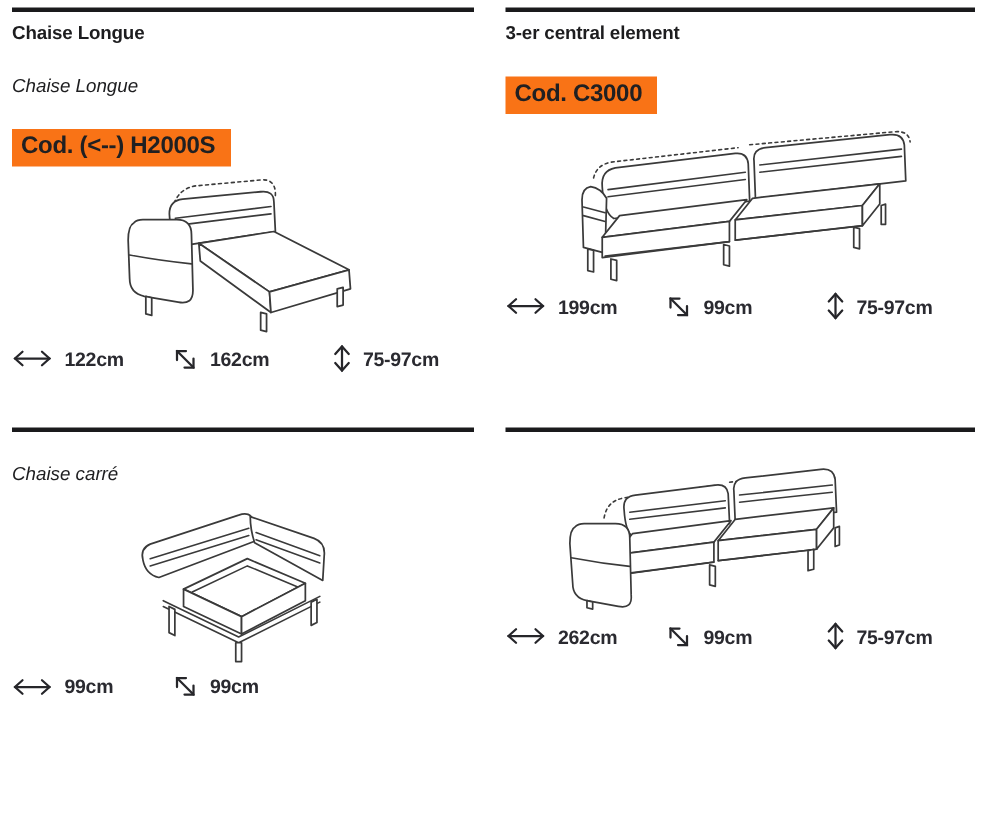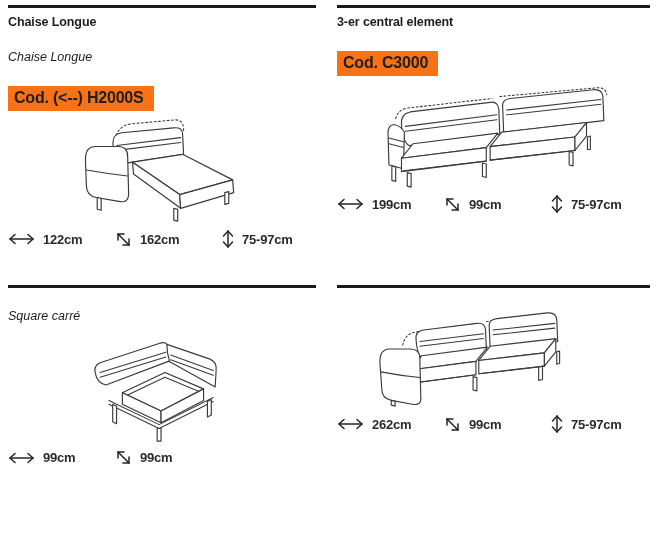--- a/index.html
+++ b/index.html
@@ -139,21 +139,21 @@
           <line x1="6" y1="2" x2="6" y2="18"></line>
             <polyline points="1.5,7 6,2 10.5,7"></polyline>
             <polyline points="1.5,13 6,18 10.5,13"></polyline>
         </svg>
         <span>75-97cm</span>
       </div>
     </div>
   </div>
 
   <div class="section row2">
-    <div class="subtitle">Square carré</div>
+    <div class="subtitle">Chaise carré</div>
     <div class="sketch">
       <svg width="190" height="116" viewBox="0 0 190 120">
         <path class="sk" d="M26,48 Q24,40 31,37 L92,17 Q100,14 102,21 L103,35 L37,60 Q28,58 26,48 Z"></path>
         <path class="sk-l" d="M31,47 L99,26"></path>
         <path class="sk-l" d="M31,52 L99,31"></path>
         <path class="sk" d="M100,18 L144,33 Q152,36 151,45 L150,62 L103,36 Q100,27 100,18 Z"></path>
         <path class="sk-l" d="M104,29 L148,45"></path>
         <path class="sk-l" d="M104,34 L148,50"></path>
         <path class="sk" d="M54,68 L98,47 L138,64 L94,87 Z"></path>
         <path class="sk-l" d="M60,70 L98,52 L134,67"></path>

